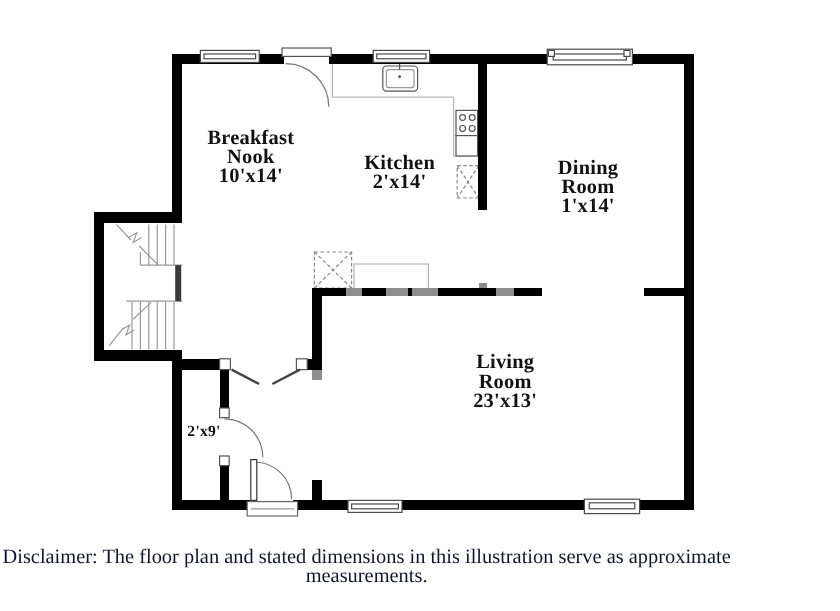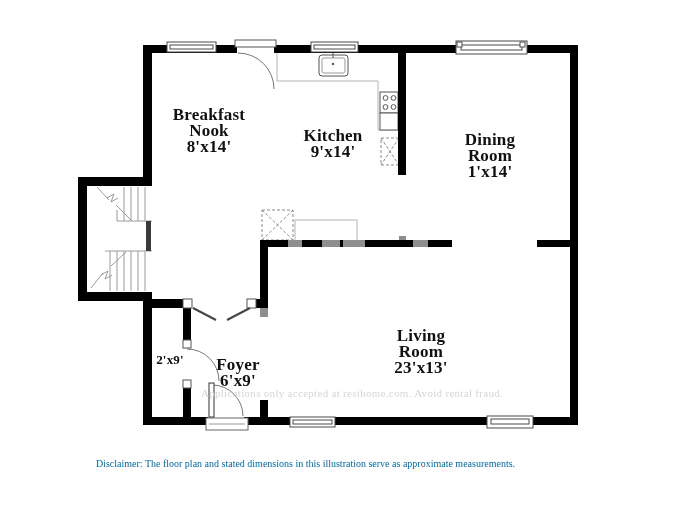--- a/index.html
+++ b/index.html
@@ -14,21 +14,21 @@
     font-size:17px;line-height:16px;white-space:pre-line;letter-spacing:.2px;
   }
   .room-label .dims{display:block;}
   .room-label.small{font-size:13px;line-height:13px;}
   #watermark{
     position:absolute;left:352px;top:393px;transform:translate(-50%,-50%);
     color:#d6d6d6;font-size:11px;white-space:nowrap;letter-spacing:.3px;
   }
   #disclaimer{
     position:absolute;left:0;top:456px;width:611px;text-align:center;
-    color:#0369a1;font-size:10px;line-height:16px;
+    color:#0f172a;font-size:17px;line-height:16px;
   }
 </style>
 </head>
 <body>
 
 <div id="stage">
 
   <svg id="plan-svg" width="700" height="509" viewBox="0 0 700 509">
 
     <g fill="none" stroke="#b5b5b5" stroke-width="1">
@@ -169,48 +169,43 @@
       <rect x="183" y="299" width="9" height="9" fill="#fff" stroke="#555"></rect>
       <rect x="247" y="299" width="9" height="9" fill="#fff" stroke="#555"></rect>
       <line x1="193" y1="308" x2="216" y2="320" stroke="#444" stroke-width="2"></line>
       <line x1="250" y1="308" x2="227" y2="320" stroke="#444" stroke-width="2"></line>
     </g>
   </svg>
 
   <div class="room-label" style="left:209px;top:131px">
     <span>Breakfast
 Nook</span>
-    <span class="dims">8'x14'</span>
+    <span class="dims">10'x14'</span>
   </div>
 
   <div class="room-label" style="left:333px;top:144px">
     <span>Kitchen</span>
-    <span class="dims">9'x14'</span>
+    <span class="dims">2'x14'</span>
   </div>
 
   <div class="room-label" style="left:490px;top:156px">
     <span>Dining
 Room</span>
     <span class="dims">1'x14'</span>
   </div>
 
-  <div class="room-label" style="left:421px;top:352px">
+  <div class="room-label" style="left:421px;top:318px">
     <span>Living
 Room</span>
     <span class="dims">23'x13'</span>
   </div>
 
-  <div class="room-label" style="left:238px;top:373px">
-    <span>Foyer</span>
-    <span class="dims">6'x9'</span>
-  </div>
 
   <div class="room-label small" style="left:170px;top:359px">
     <span class="dims">2'x9'</span>
   </div>
 
-  <div id="watermark">Applications only accepted at resihome.com. Avoid rental fraud.</div>
 
   <div id="disclaimer">
     <div>Disclaimer: The floor plan and stated dimensions in this illustration serve as approximate measurements.</div>
   </div>
 
 </div>
 
 </body></html>

